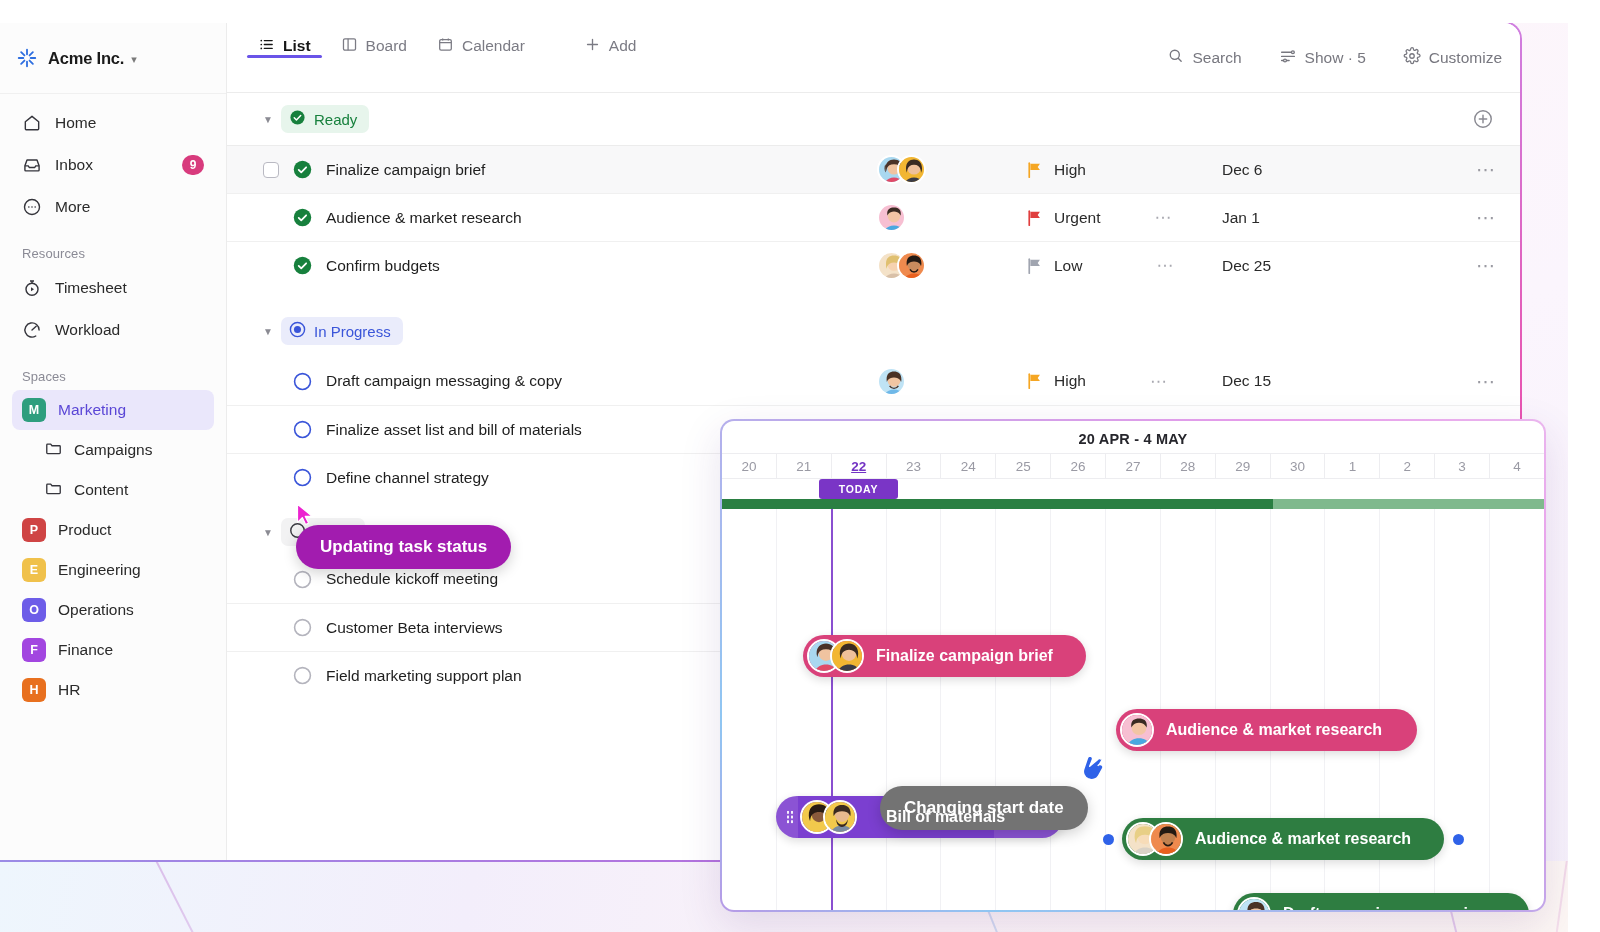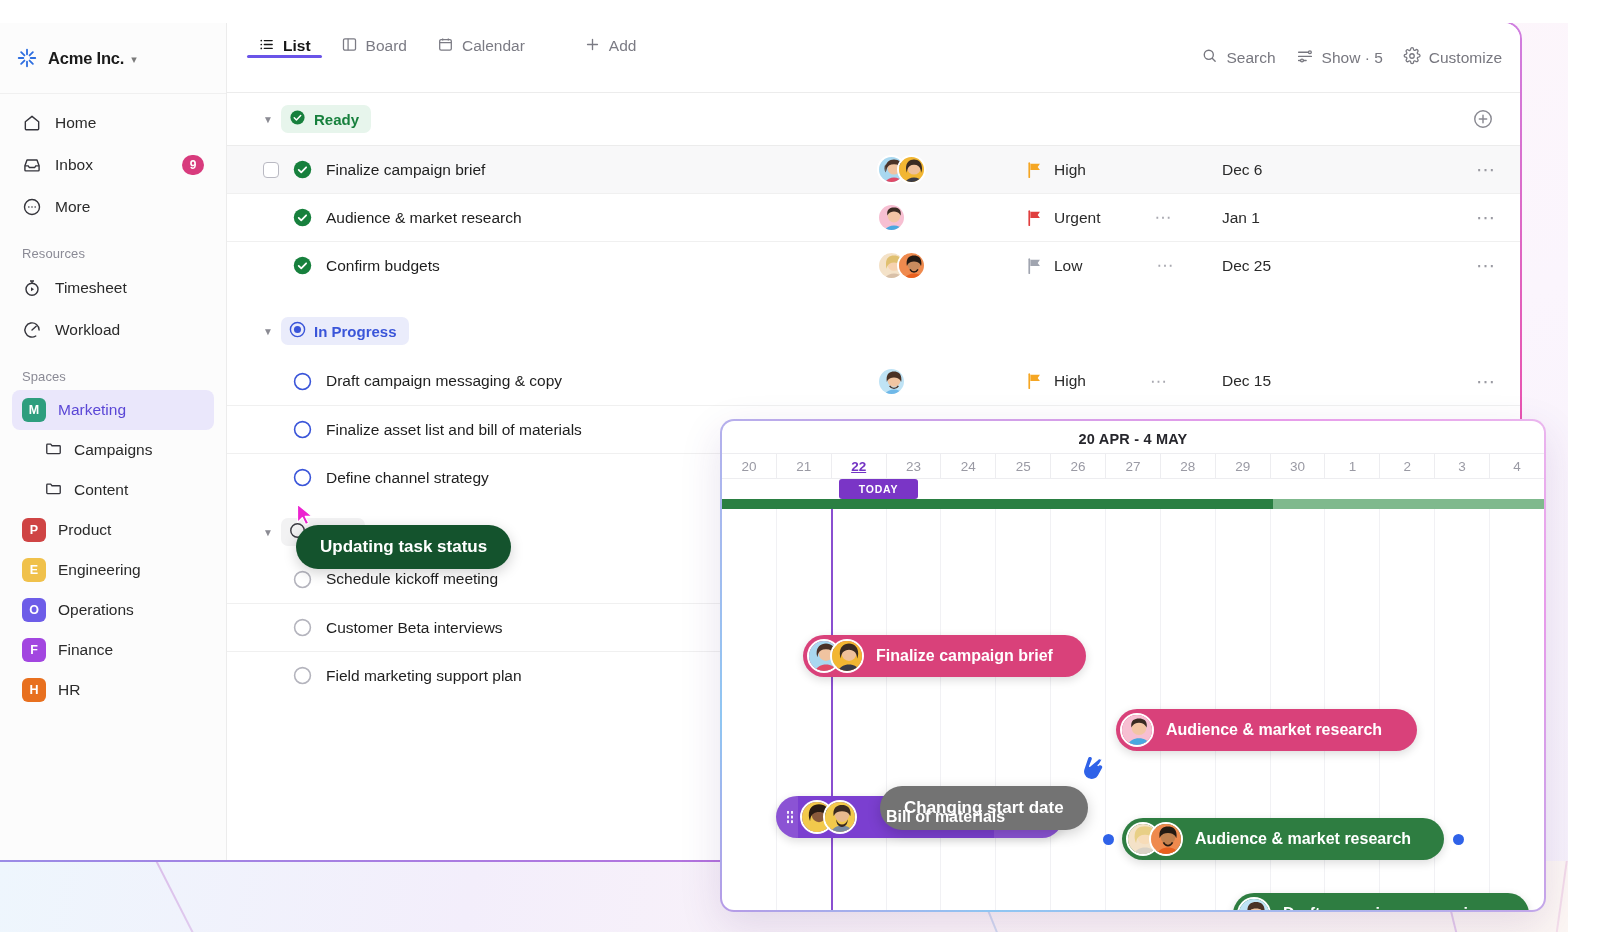--- a/index.html
+++ b/index.html
@@ -108,31 +108,31 @@
     display: flex; align-items: center; gap: 8px;
     padding: 0 13px; font-size: 15.5px; color: #7b7b84; cursor: pointer;
     position: relative; height: 100%;
   }
   .tab.active { color: #161616; font-weight: 700; }
   .tab.active::after {
     content: ""; position: absolute; left: 2px; right: 2px; bottom: -1px;
     height: 2.5px; background: #6a54e8; border-radius: 2px;
   }
   .tbdiv { width: 1px; background: #e6e6e6; margin: 22px 12px; }
-  .tool-right { margin-left: auto; display: flex; align-items: center; gap: 20px; }
+  .tool-right { margin-left: auto; display: flex; align-items: center; gap: 37px; }
   .tool-btn { display: flex; align-items: center; gap: 8px; font-size: 15.5px; color: #77777f; cursor: pointer; }
 
   .list-area { flex: 1; position: relative; overflow: hidden; }
 
   .group-head { display: flex; align-items: center; height: 52px; padding: 0 0 0 36px; }
   .twisty { width: 18px; color: #8b8b93; font-size: 10px; display: flex; align-items: center; }
   .status-pill {
     display: inline-flex; align-items: center; gap: 8px;
     height: 28px; padding: 0 12px 0 8px; border-radius: 7px;
-    font-size: 15px; font-weight: 700;
+    font-size: 15px; font-weight: 400;
   }
   .group-add { margin-left: auto; margin-right: 26px; color: #8b8b93; cursor: pointer; display: flex; }
 
   .row {
     display: flex; align-items: center; height: 48px;
     border-top: 1px solid #f0f0f0; padding-left: 36px; padding-right: 26px;
     position: relative; background: #fff;
   }
   .row.hovered { background: #f8f8f9; border-top-color: #ececec; }
   .row .check-box {
@@ -221,21 +221,21 @@
   .handle-dot {
     position: absolute; width: 11px; height: 11px; border-radius: 50%;
     background: #2f62e8; top: 16px;
   }
   .chip-label {
     position: absolute; height: 44px; border-radius: 22px;
     display: flex; align-items: center; justify-content: center;
     padding: 0 24px; color: #fff; font-size: 17px; font-weight: 700;
     box-shadow: 0 4px 14px rgba(0,0,0,.18); white-space: nowrap;
   }
-  .chip-magenta { background: #14532d; }
+  .chip-magenta { background: #a21caf; }
   .chip-blue { background: #737373; }
 
   .cursor-arrow { position: absolute; width: 20px; height: 24px; }
   .hand-cursor { position: absolute; width: 30px; height: 34px; }
 </style>
 </head>
 <body>
 
 <div id="stage">
   <div class="backdrop"></div>
@@ -722,21 +722,21 @@
       <div class="g-day">28</div>
       <div class="g-day">29</div>
       <div class="g-day">30</div>
       <div class="g-day">1</div>
       <div class="g-day">2</div>
       <div class="g-day">3</div>
       <div class="g-day" style="border-right:none">4</div>
     </div>
 
     <div class="g-todayrow">
-      <div class="today-chip" style="left:117px; width:79px;">TODAY</div>
+      <div class="today-chip" style="left:97px; width:79px;">TODAY</div>
     </div>
 
     <div class="g-progress">
       <div class="g-prog-base"></div>
       <div class="g-prog-fill" style="width:67%"></div>
     </div>
 
     <div class="g-body">
       <div class="g-grid">
         <div class="g-gcol"></div>

